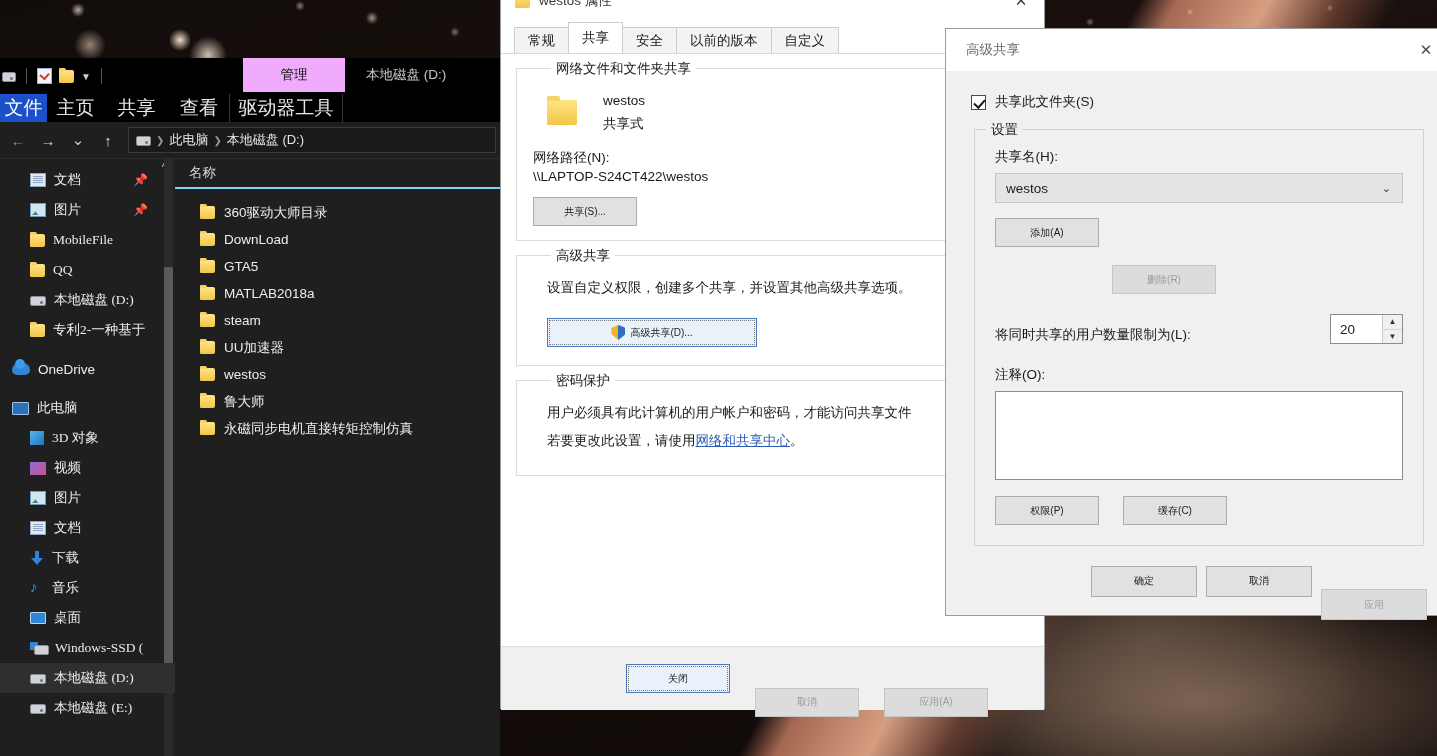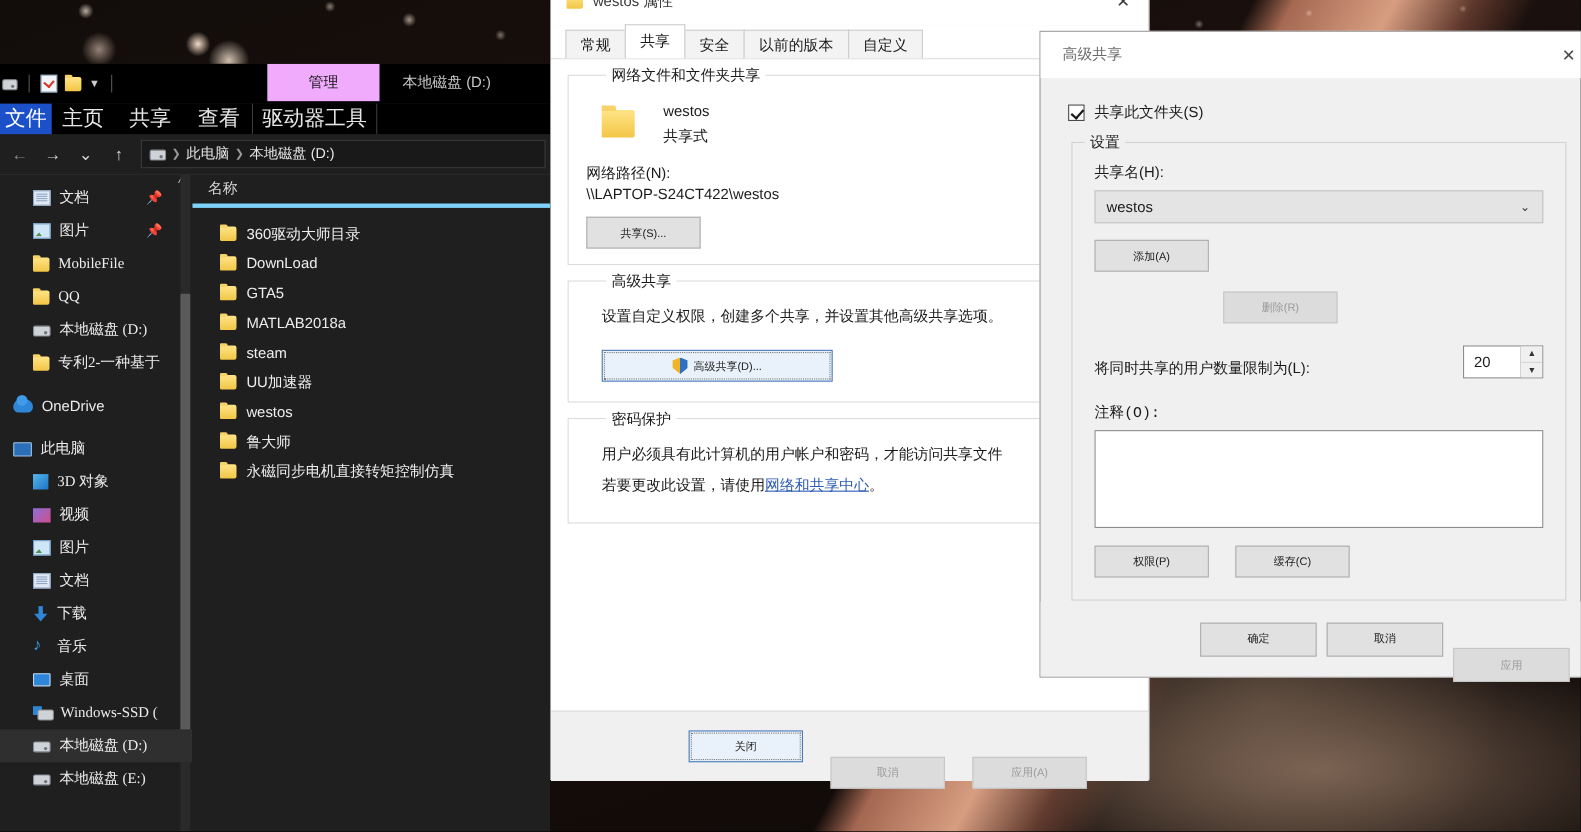--- a/index.html
+++ b/index.html
@@ -105,21 +105,21 @@
     position: absolute; right: 2px; top: 108px; width: 9px; height: 400px;
     background: #5a5a5a; border-radius: 1px;
   }
   .side-track {
     position: absolute; right: 2px; top: 0; width: 9px; bottom: 0; background: #2a2a2a;
   }
 
   .filelist { flex: 1; background: #1f1f1f; position: relative; }
   .col-head {
     height: 30px; display: flex; align-items: flex-end; padding: 0 0 5px 14px;
-    font-size: 13.5px; color: #d8d8d8; border-bottom: 4px solid #7dd3fc; text-align: right;
+    font-size: 13.5px; color: #d8d8d8; border-bottom: 2px solid #7dd3fc; text-align: right;
   }
   .frow {
     height: 27px; display: flex; align-items: center; gap: 9px;
     padding-left: 25px; font-size: 13.5px; color: #ededed;
   }
 
   
   .folder {
     width: 15px; height: 13px; position: relative; flex: none;
     background: linear-gradient(180deg,#ffe487,#f2c646);
@@ -258,21 +258,21 @@
   .limit-row { display: flex; align-items: flex-end; margin-top: 20px; }
   .limit-row .lbl2 { flex: 1; }
   .spin { width: 73px; height: 30px; background: #fff; border: 1px solid #8d8d8d;
     display: flex; align-items: center; position: relative; }
   .spin .val { padding-left: 9px; }
   .spin .arrows { position: absolute; right: 0; top: 0; bottom: 0; width: 20px;
     border-left: 1px solid #c9c9c9; display: flex; flex-direction: column; }
   .spin .arrows div { flex: 1; display: flex; align-items: center; justify-content: center;
     background: #f0f0f0; font-size: 8px; color: #333; }
   .spin .arrows div:first-child { border-bottom: 1px solid #d5d5d5; }
-  .cmt-lbl { margin: 22px 0 7px 0; font-family: Liberation Mono, monospace; }
+  .cmt-lbl { margin: 22px 0 7px 0; }
   .cmt-box { height: 89px; background: #fff; border: 1px solid #8d8d8d; }
   .adv-btnrow { display: flex; gap: 24px; margin-top: 16px; }
   .adv-footer {
     position: absolute; left: 0; right: 0; bottom: 0; height: 68px;
     display: flex; align-items: center; justify-content: flex-end; gap: 9px;
     padding-right: 22px; background: #f0f0f0;
   }
   .btn.sm { min-width: 106px; height: 31px; }
 </style>
 </head>

